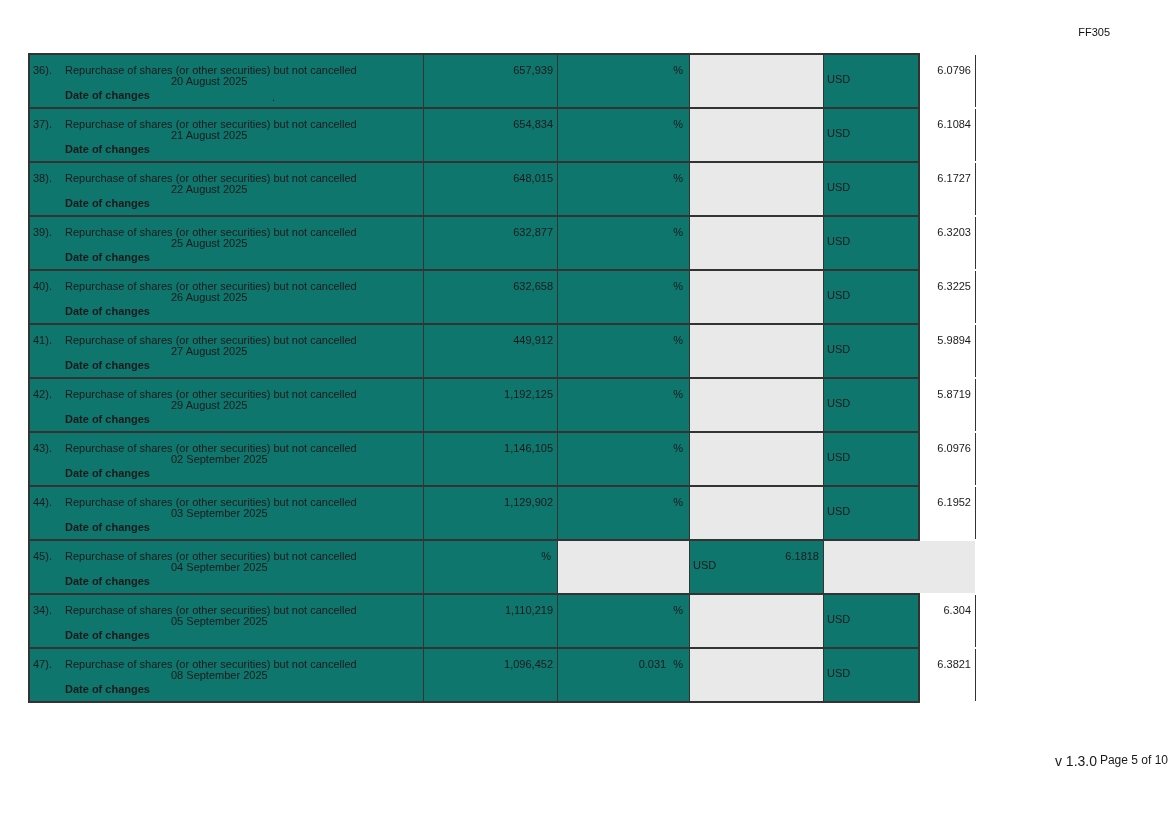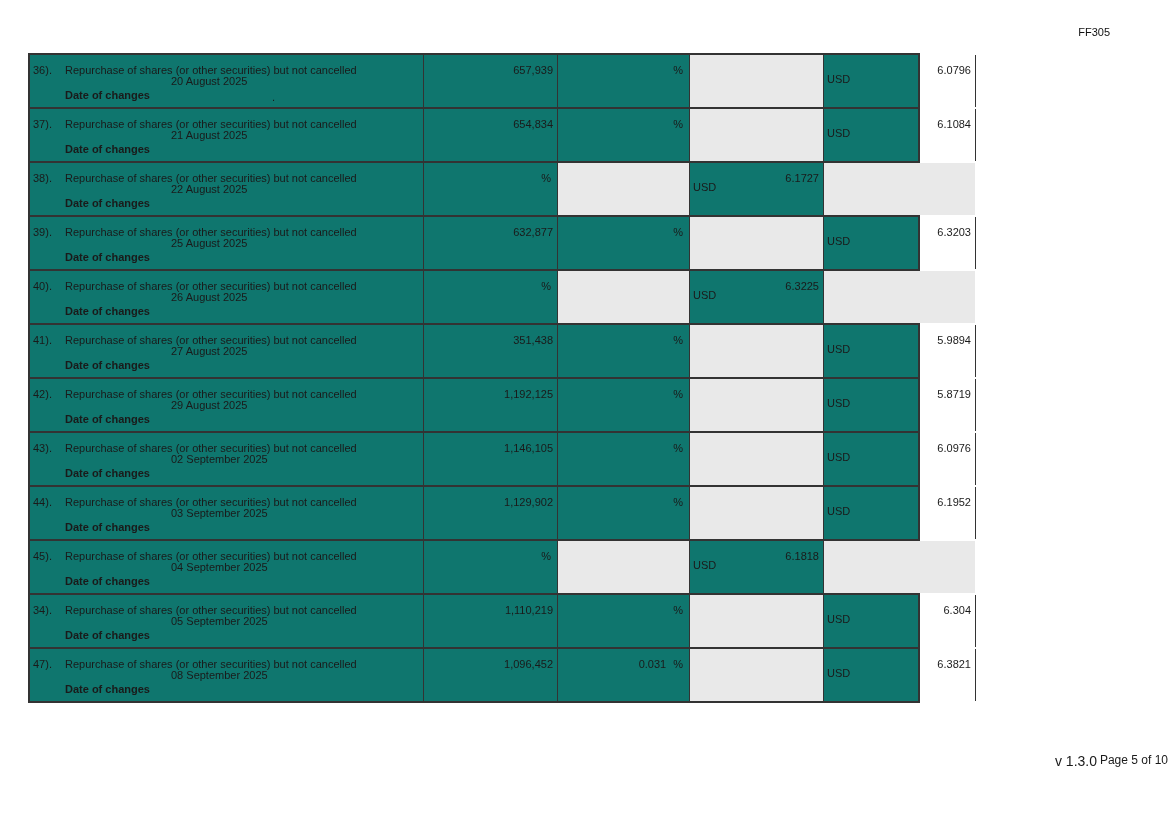--- a/index.html
+++ b/index.html
@@ -116,20 +116,23 @@
 
   <div class="ff-row">
     <div class="cell">
       <span class="row-num">38).</span>
       <span class="desc-text">Repurchase of shares (or other securities) but not cancelled</span>
       <span class="date-label">Date of changes</span>
       <span class="date-value">22 August 2025</span>
       <span class="stray-dot"></span>
     </div>
     <div class="cell">
+      <span class="num-value">648,015</span>
+    </div>
+    <div class="cell">
       <span class="pct-wrap">
         <span></span>
         <span>%</span>
       </span>
     </div>
     <div class="cell shaded"></div>
     <div class="cell">
       <span class="currency-label">USD</span>
       <span class="rate-value">6.1727</span>
     </div>
@@ -163,20 +166,23 @@
 
   <div class="ff-row">
     <div class="cell">
       <span class="row-num">40).</span>
       <span class="desc-text">Repurchase of shares (or other securities) but not cancelled</span>
       <span class="date-label">Date of changes</span>
       <span class="date-value">26 August 2025</span>
       <span class="stray-dot"></span>
     </div>
     <div class="cell">
+      <span class="num-value">632,658</span>
+    </div>
+    <div class="cell">
       <span class="pct-wrap">
         <span></span>
         <span>%</span>
       </span>
     </div>
     <div class="cell shaded"></div>
     <div class="cell">
       <span class="currency-label">USD</span>
       <span class="rate-value">6.3225</span>
     </div>
@@ -185,21 +191,21 @@
 
   <div class="ff-row">
     <div class="cell">
       <span class="row-num">41).</span>
       <span class="desc-text">Repurchase of shares (or other securities) but not cancelled</span>
       <span class="date-label">Date of changes</span>
       <span class="date-value">27 August 2025</span>
       <span class="stray-dot"></span>
     </div>
     <div class="cell">
-      <span class="num-value">351,438</span>
+      <span class="num-value">449,912</span>
     </div>
     <div class="cell">
       <span class="pct-wrap">
         <span></span>
         <span>%</span>
       </span>
     </div>
     <div class="cell shaded"></div>
     <div class="cell">
       <span class="currency-label">USD</span>

